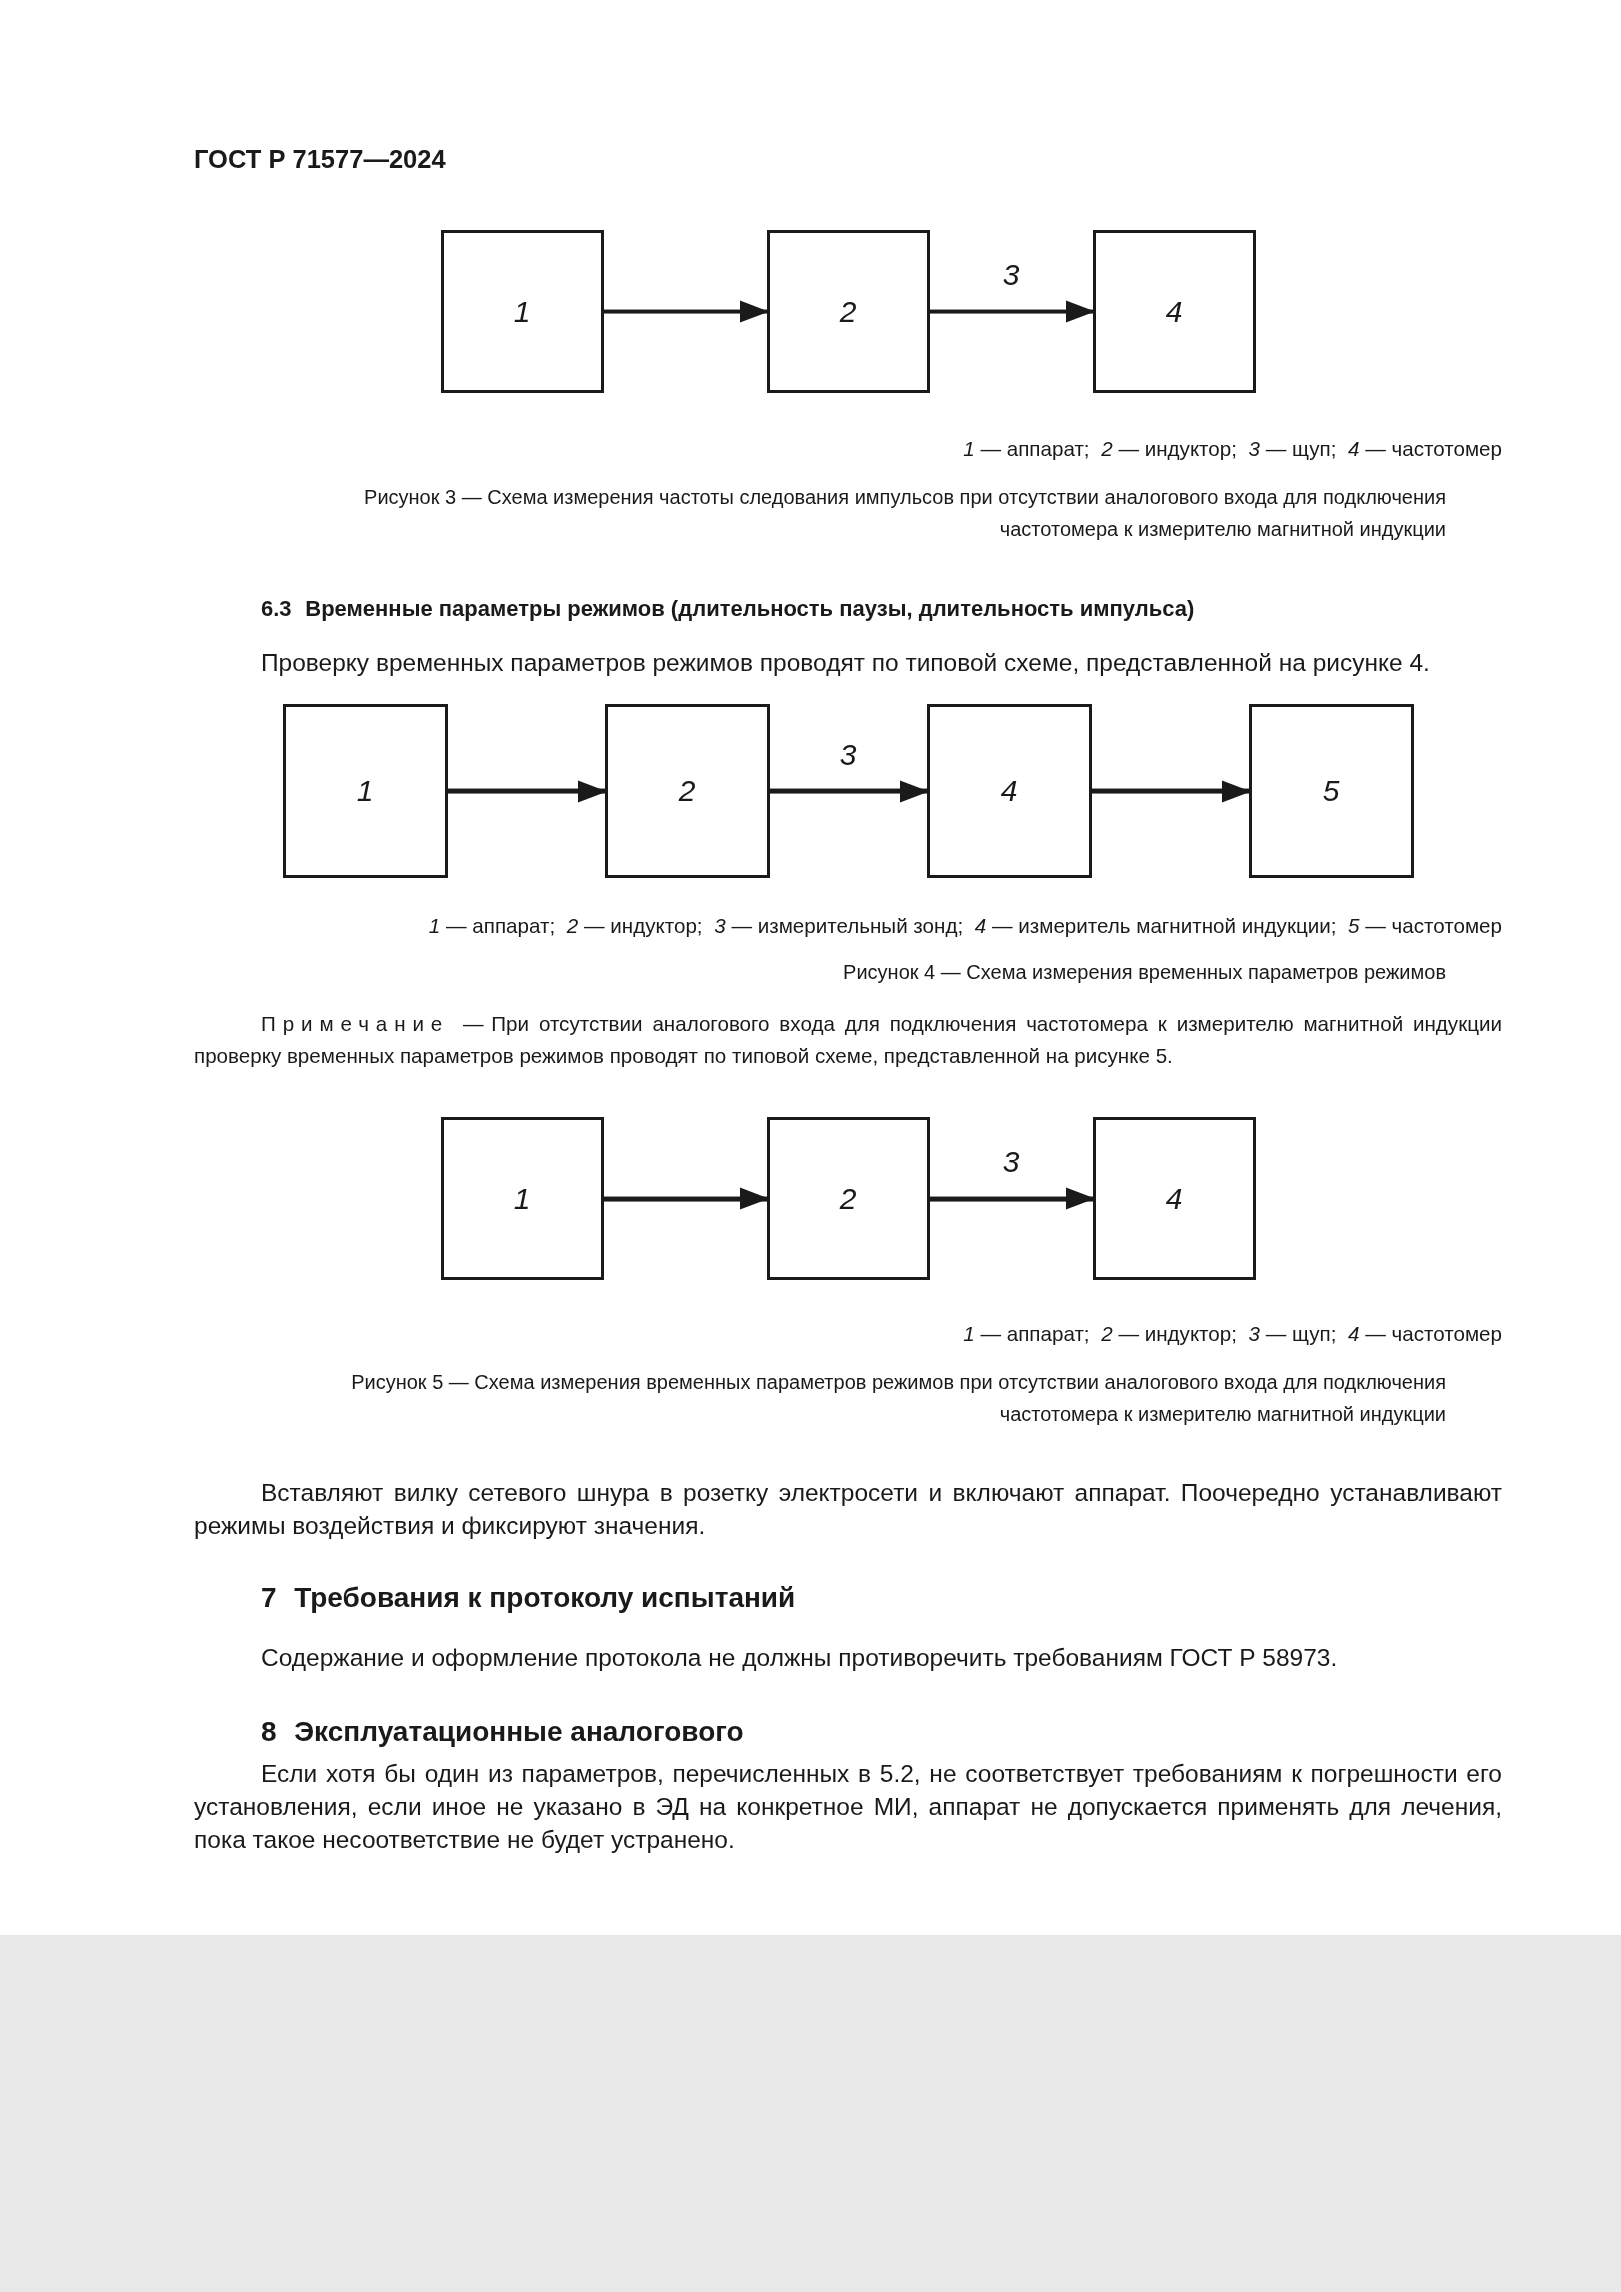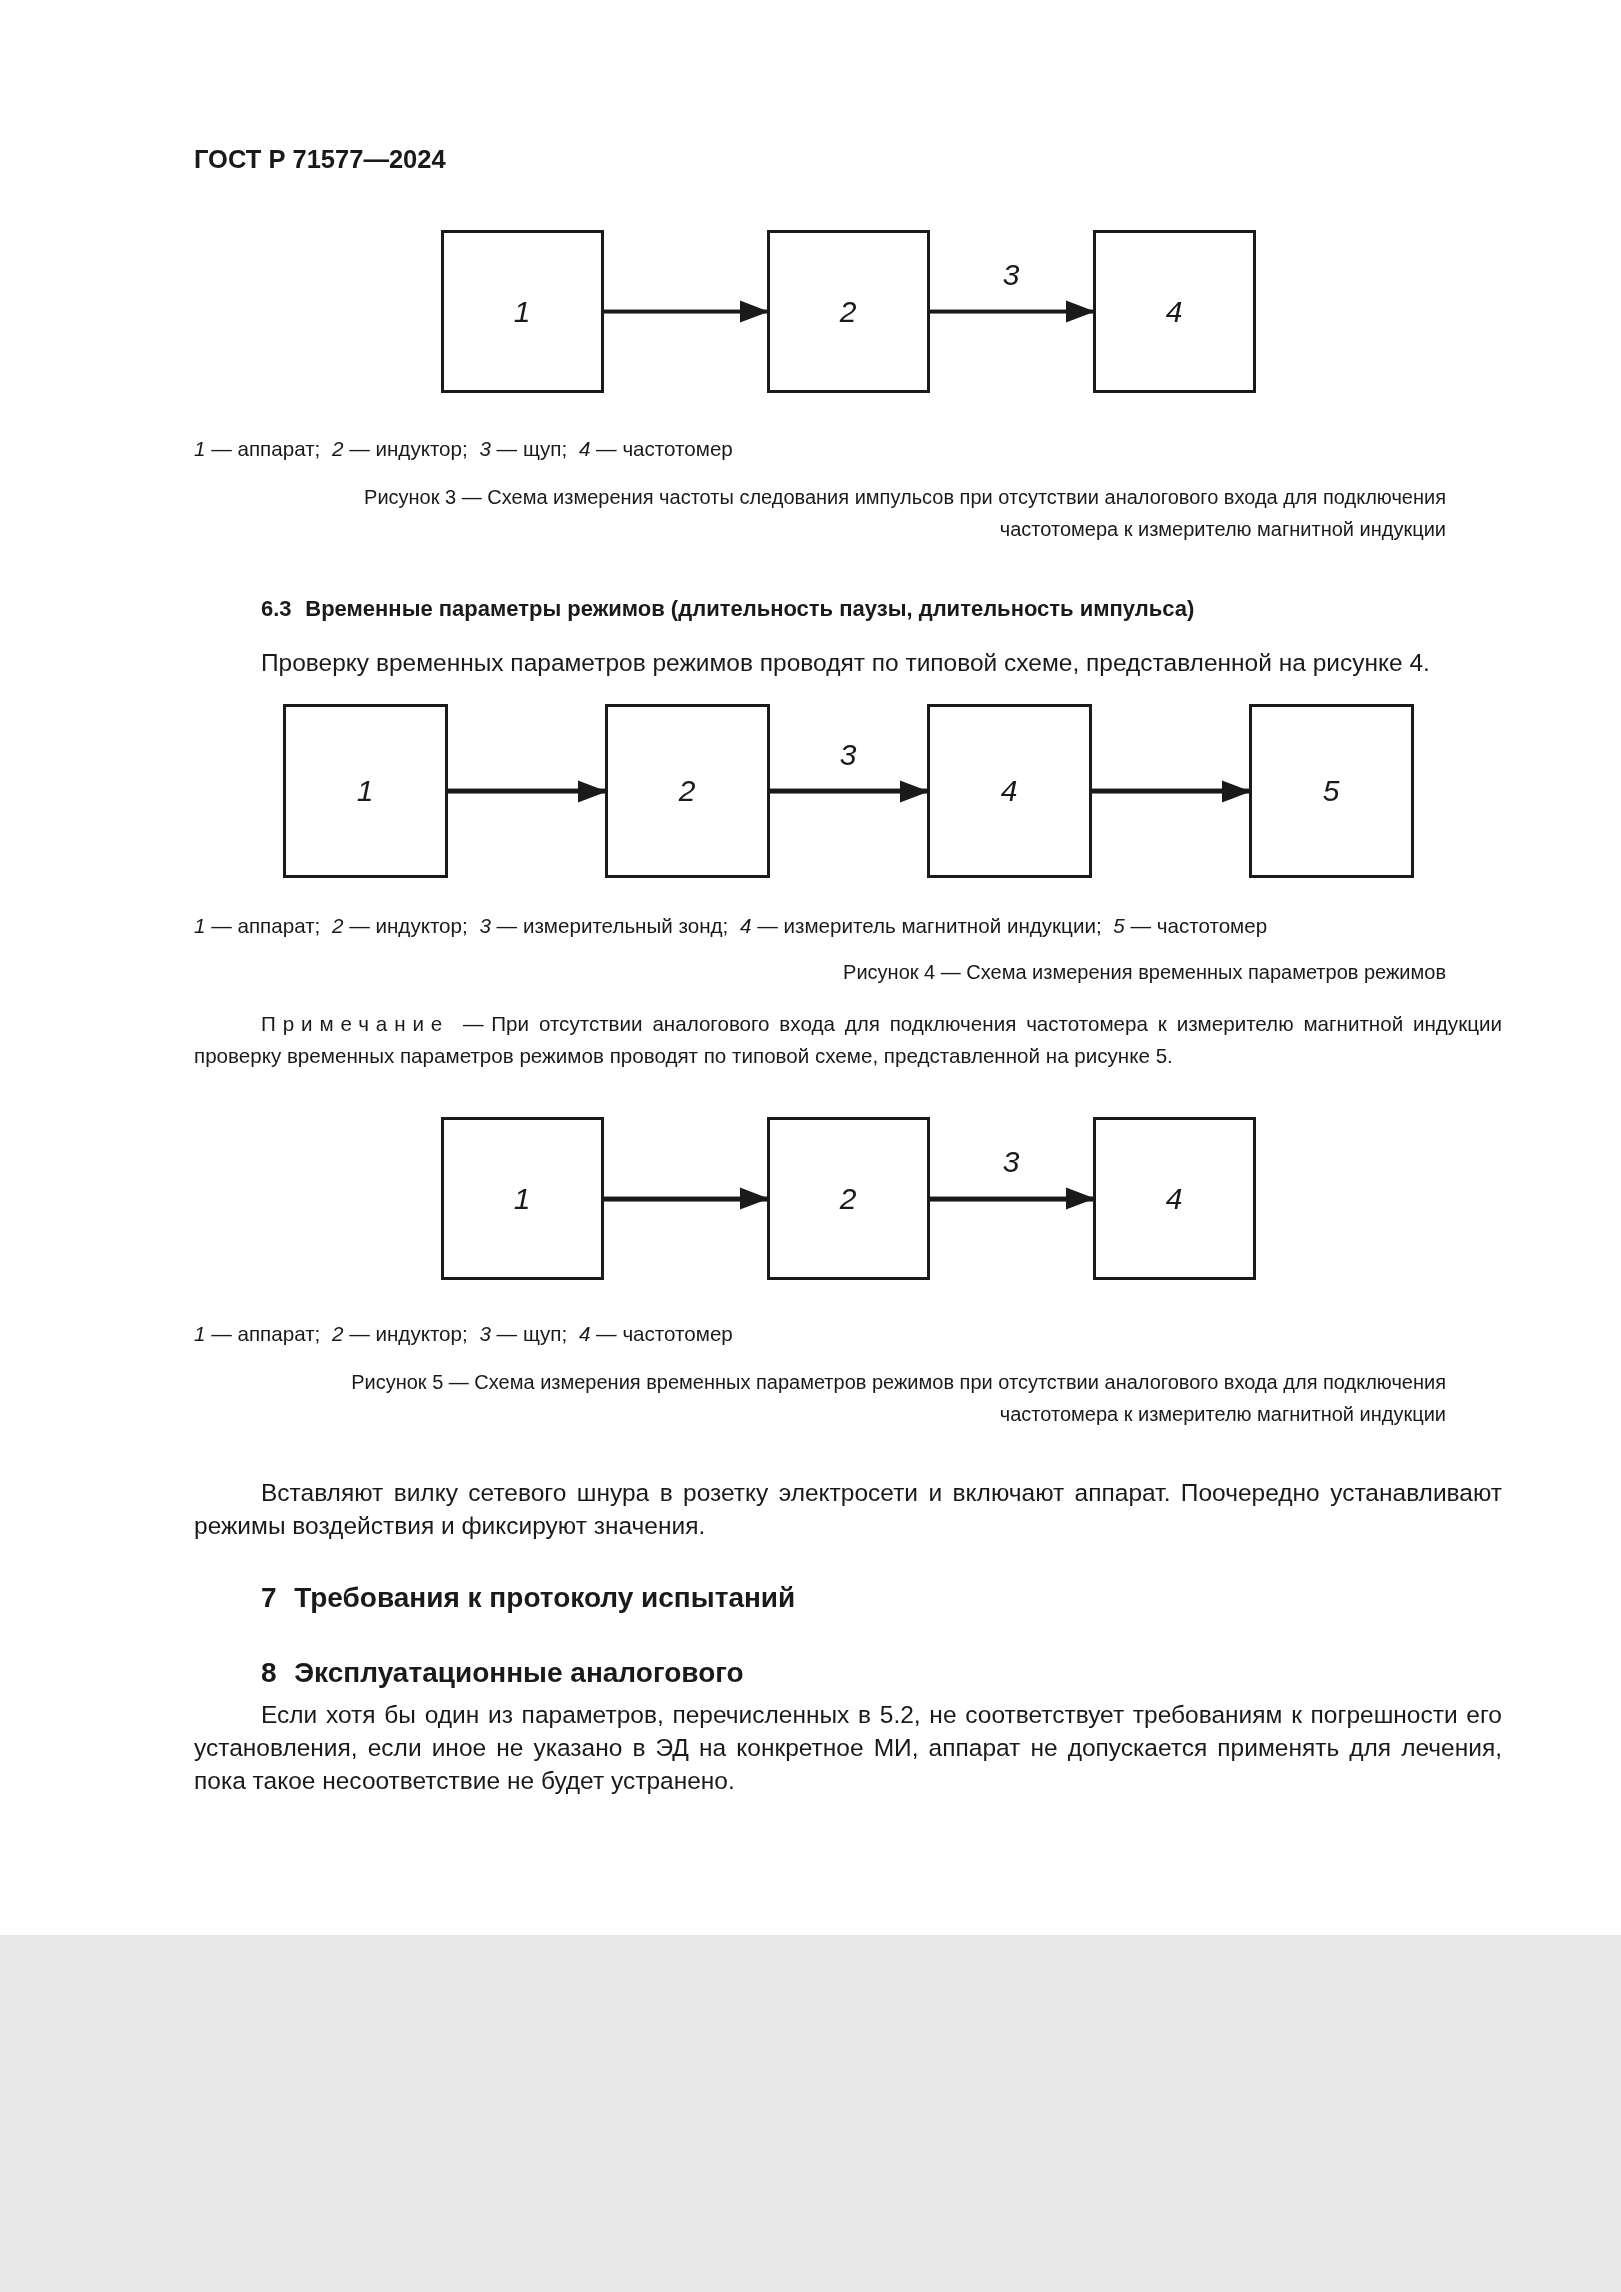--- a/index.html
+++ b/index.html
@@ -30,21 +30,21 @@
     position:absolute;left:0;width:100%;text-align:center;
     bottom:50%;margin-bottom:21.6px;font-style:italic;font-size:30px;line-height:1;
   }
   .diagram-f3{margin-top:56px;}
   .diagram-f4{margin-top:25.5px;}
   .diagram-f4 .dbox{width:165px;height:174px;}
   .diagram-f4 .dgap{width:157px;}
   .diagram-f5{margin-top:45px;}
 
   
-  .legend{text-align:left;font-size:20.6px;line-height:25.5px;margin-top:43px;}
+  .legend{text-align:right;font-size:20.6px;line-height:25.5px;margin-top:43px;}
   .legend .li{white-space:nowrap;}
   .legend .li + .li{margin-left:5.9px;}
   .legend i{font-style:italic;}
   .legend-f4{margin-top:35px;}
   .legend-f5{margin-top:41px;}
 
   .fig-title{font-size:20px;line-height:32px;text-align:right;max-width:1196px;margin:19.6px auto 0;}
   .fig-title-f4{margin-top:17.6px;}
 
   .subheading{font-size:22px;font-weight:bold;padding-left:67px;margin-top:49px;line-height:30px;}
@@ -171,20 +171,21 @@
     <span class="li"><i>4</i> <span>— частотомер</span></span>
   </div>
 
   <div class="fig-title">Рисунок 5 — Схема измерения временных параметров режимов при отсутствии аналогового входа для подключения частотомера к измерителю магнитной индукции</div>
 
   <div class="para para-proc">Вставляют вилку сетевого шнура в розетку электросети и включают аппарат. Поочередно устанавливают режимы воздействия и фиксируют значения.</div>
 
   <div class="sec-heading sec-7">
     <span class="h-num">7</span><span>Требования к протоколу испытаний</span>
   </div>
+  <div class="para para-s7">Содержание и оформление протокола не должны противоречить требованиям ГОСТ Р 58973.</div>
 
   <div class="sec-heading sec-8">
     <span class="h-num">8</span><span>Эксплуатационные аналогового</span>
   </div>
   <div class="para para-s8">Если хотя бы один из параметров, перечисленных в 5.2, не соответствует требованиям к погрешности его установления, если иное не указано в ЭД на конкретное МИ, аппарат не допускается применять для лечения, пока такое несоответствие не будет устранено.</div>
 
   <div class="page-number">8</div>
 
 </div>
 

